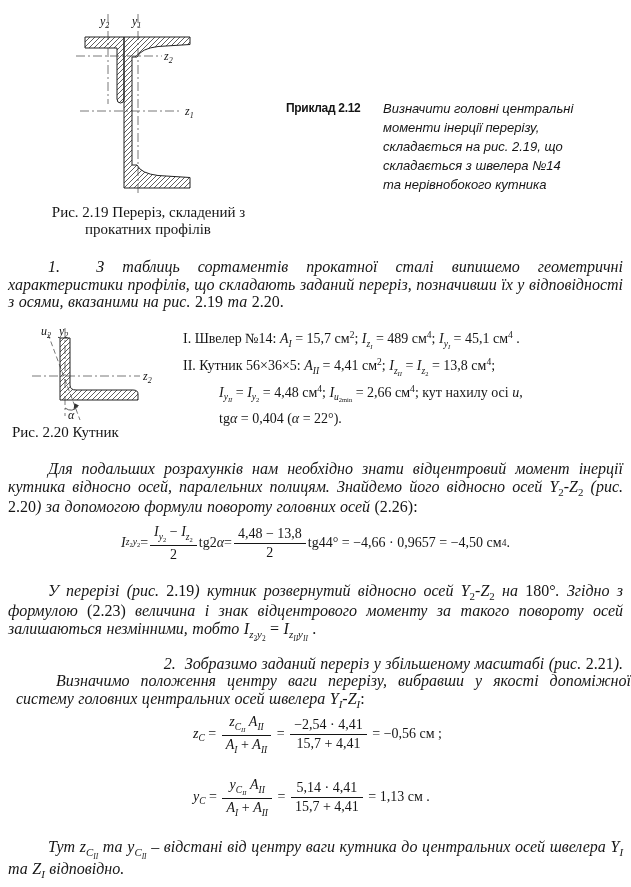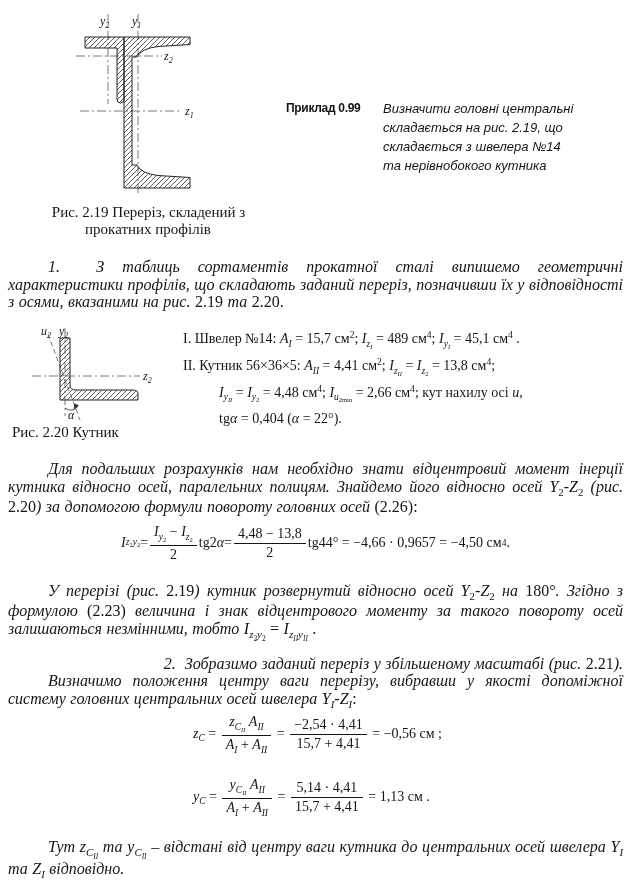--- a/index.html
+++ b/index.html
@@ -52,23 +52,24 @@
   <text class="axlbl" x="136" y="56"><tspan>z</tspan><tspan class="axsub" dy="2.5">2</tspan></text>
   <text class="axlbl" x="157" y="111"><tspan>z</tspan><tspan class="axsub" dy="2.5">1</tspan></text>
 </svg>
 
 <div class="abs caption" style="left:12px;top:204px;width:250px;text-align:center;">
   <span class="exline">Рис. 2.19 Переріз, складений з</span>
   <span class="exline" style="margin-left:22px;">прокатних профілів</span>
 </div>
 
 <div class="abs example" style="left:286px;top:99px;width:344px;">
-  <span class="lbl">Приклад 0.99</span>
+  <span class="lbl">Приклад 2.12</span>
   <span class="body">
     <span class="exline">Визначити головні центральні</span>
+    <span class="exline">моменти інерції перерізу,</span>
     <span class="exline">складається на рис. 2.19, що</span>
     <span class="exline">складається з швелера №14</span>
     <span class="exline">та нерівнобокого кутника</span>
   </span>
 </div>
 
 <p class="abs para ind40" style="left:8px;top:258px;width:615px;margin:0;"><span class="it">1.&nbsp;&nbsp;З таблиць сортаментів прокатної сталі випишемо геометричні характеристики профілів, що складають заданий переріз, позначивши їх у відповідності з осями, вказаними на рис. </span><span class="up">2.19 </span><span class="it">та </span><span class="up">2.20.</span></p>
 
 <svg class="abs" style="left:28px;top:324px;" width="134" height="102" viewBox="0 0 134 102">
   <defs>
@@ -116,19 +117,19 @@
     </span>
     <span class="up"> tg44° = −4,66 · 0,9657 = −4,50 см</span>
     <span class="sp">4</span>
     <span class="up"> .</span>
   </div>
 
 <p class="abs para ind40" style="left:8px;top:582px;width:615px;margin:0;"><span class="it">У перерізі (рис. </span><span class="up">2.19</span><span class="it">) кутник розвернутий відносно осей </span><span class="it">Y</span><span class="sb"><span class="up">2</span></span><span class="it">-Z</span><span class="sb"><span class="up">2</span></span><span class="it"> на </span><span class="up">180°</span><span class="it">. Згідно з формулою </span><span class="up">(2.23)</span><span class="it"> величина і знак відцентрового моменту за такого повороту осей залишаються незмінними, тобто </span><span class="it">I</span><span class="sb"><span class="it">z</span><span class="sb"><span class="up">2</span></span><span class="it">y</span><span class="sb"><span class="up">2</span></span></span><span class="up"> = </span><span class="it">I</span><span class="sb"><span class="it">z</span><span class="sb"><span class="it">II</span></span><span class="it">y</span><span class="sb"><span class="it">II</span></span></span><span class="up"> .</span></p>
 
 <p class="abs para ind40" style="left:8px;top:655px;width:615px;margin:0;text-align:right;"><span class="it">2.&nbsp;&nbsp;Зобразимо заданий переріз у збільшеному масштабі (рис. </span><span class="up">2.21</span><span class="it">).</span></p>
 
-<p class="abs para ind40" style="left:8px;top:672px;width:615px;margin:0;"><span class="it">Визначимо положення центру ваги перерізу, вибравши у якості допоміжної систему головних центральних осей швелера </span><span class="it">Y</span><span class="sb"><span class="it">I</span></span><span class="it">-Z</span><span class="sb"><span class="it">I</span></span><span class="up">:</span></p>
+<p class="abs para ind40" style="left:16px;top:672px;width:615px;margin:0;"><span class="it">Визначимо положення центру ваги перерізу, вибравши у якості допоміжної систему головних центральних осей швелера </span><span class="it">Y</span><span class="sb"><span class="it">I</span></span><span class="it">-Z</span><span class="sb"><span class="it">I</span></span><span class="up">:</span></p>
 
 <div class="abs formula" style="left:193px;top:714px;"><span class="it">z</span><span class="sb"><span class="it">C</span></span><span class="up"> = </span><span class="frac"><span class="num"><span class="it">z</span><span class="sb"><span class="it">C</span><span class="sb"><span class="it">II</span></span></span><span class="up"> </span><span class="it">A</span><span class="sb"><span class="it">II</span></span></span><span class="den"><span class="it">A</span><span class="sb"><span class="it">I</span></span><span class="up"> + </span><span class="it">A</span><span class="sb"><span class="it">II</span></span></span></span><span class="up"> = </span><span class="frac"><span class="num"><span class="up">−2,54 · 4,41</span></span><span class="den"><span class="up">15,7 + 4,41</span></span></span><span class="up"> = −0,56 см ;</span></div>
 
 <div class="abs formula" style="left:193px;top:777px;"><span class="it">y</span><span class="sb"><span class="it">C</span></span><span class="up"> = </span><span class="frac"><span class="num"><span class="it">y</span><span class="sb"><span class="it">C</span><span class="sb"><span class="it">II</span></span></span><span class="up"> </span><span class="it">A</span><span class="sb"><span class="it">II</span></span></span><span class="den"><span class="it">A</span><span class="sb"><span class="it">I</span></span><span class="up"> + </span><span class="it">A</span><span class="sb"><span class="it">II</span></span></span></span><span class="up"> = </span><span class="frac"><span class="num"><span class="up">5,14 · 4,41</span></span><span class="den"><span class="up">15,7 + 4,41</span></span></span><span class="up"> = 1,13 см .</span></div>
 
 <p class="abs para ind40" style="left:8px;top:838px;width:615px;margin:0;"><span class="it">Тут </span><span class="it">z</span><span class="sb"><span class="it">C</span><span class="sb"><span class="it">II</span></span></span><span class="it"> та </span><span class="it">y</span><span class="sb"><span class="it">C</span><span class="sb"><span class="it">II</span></span></span><span class="it"> – відстані від центру ваги кутника до центральних осей швелера </span><span class="it">Y</span><span class="sb"><span class="it">I</span></span><span class="it"> та </span><span class="it">Z</span><span class="sb"><span class="it">I</span></span><span class="it"> відповідно.</span></p>
 
 </body></html>

